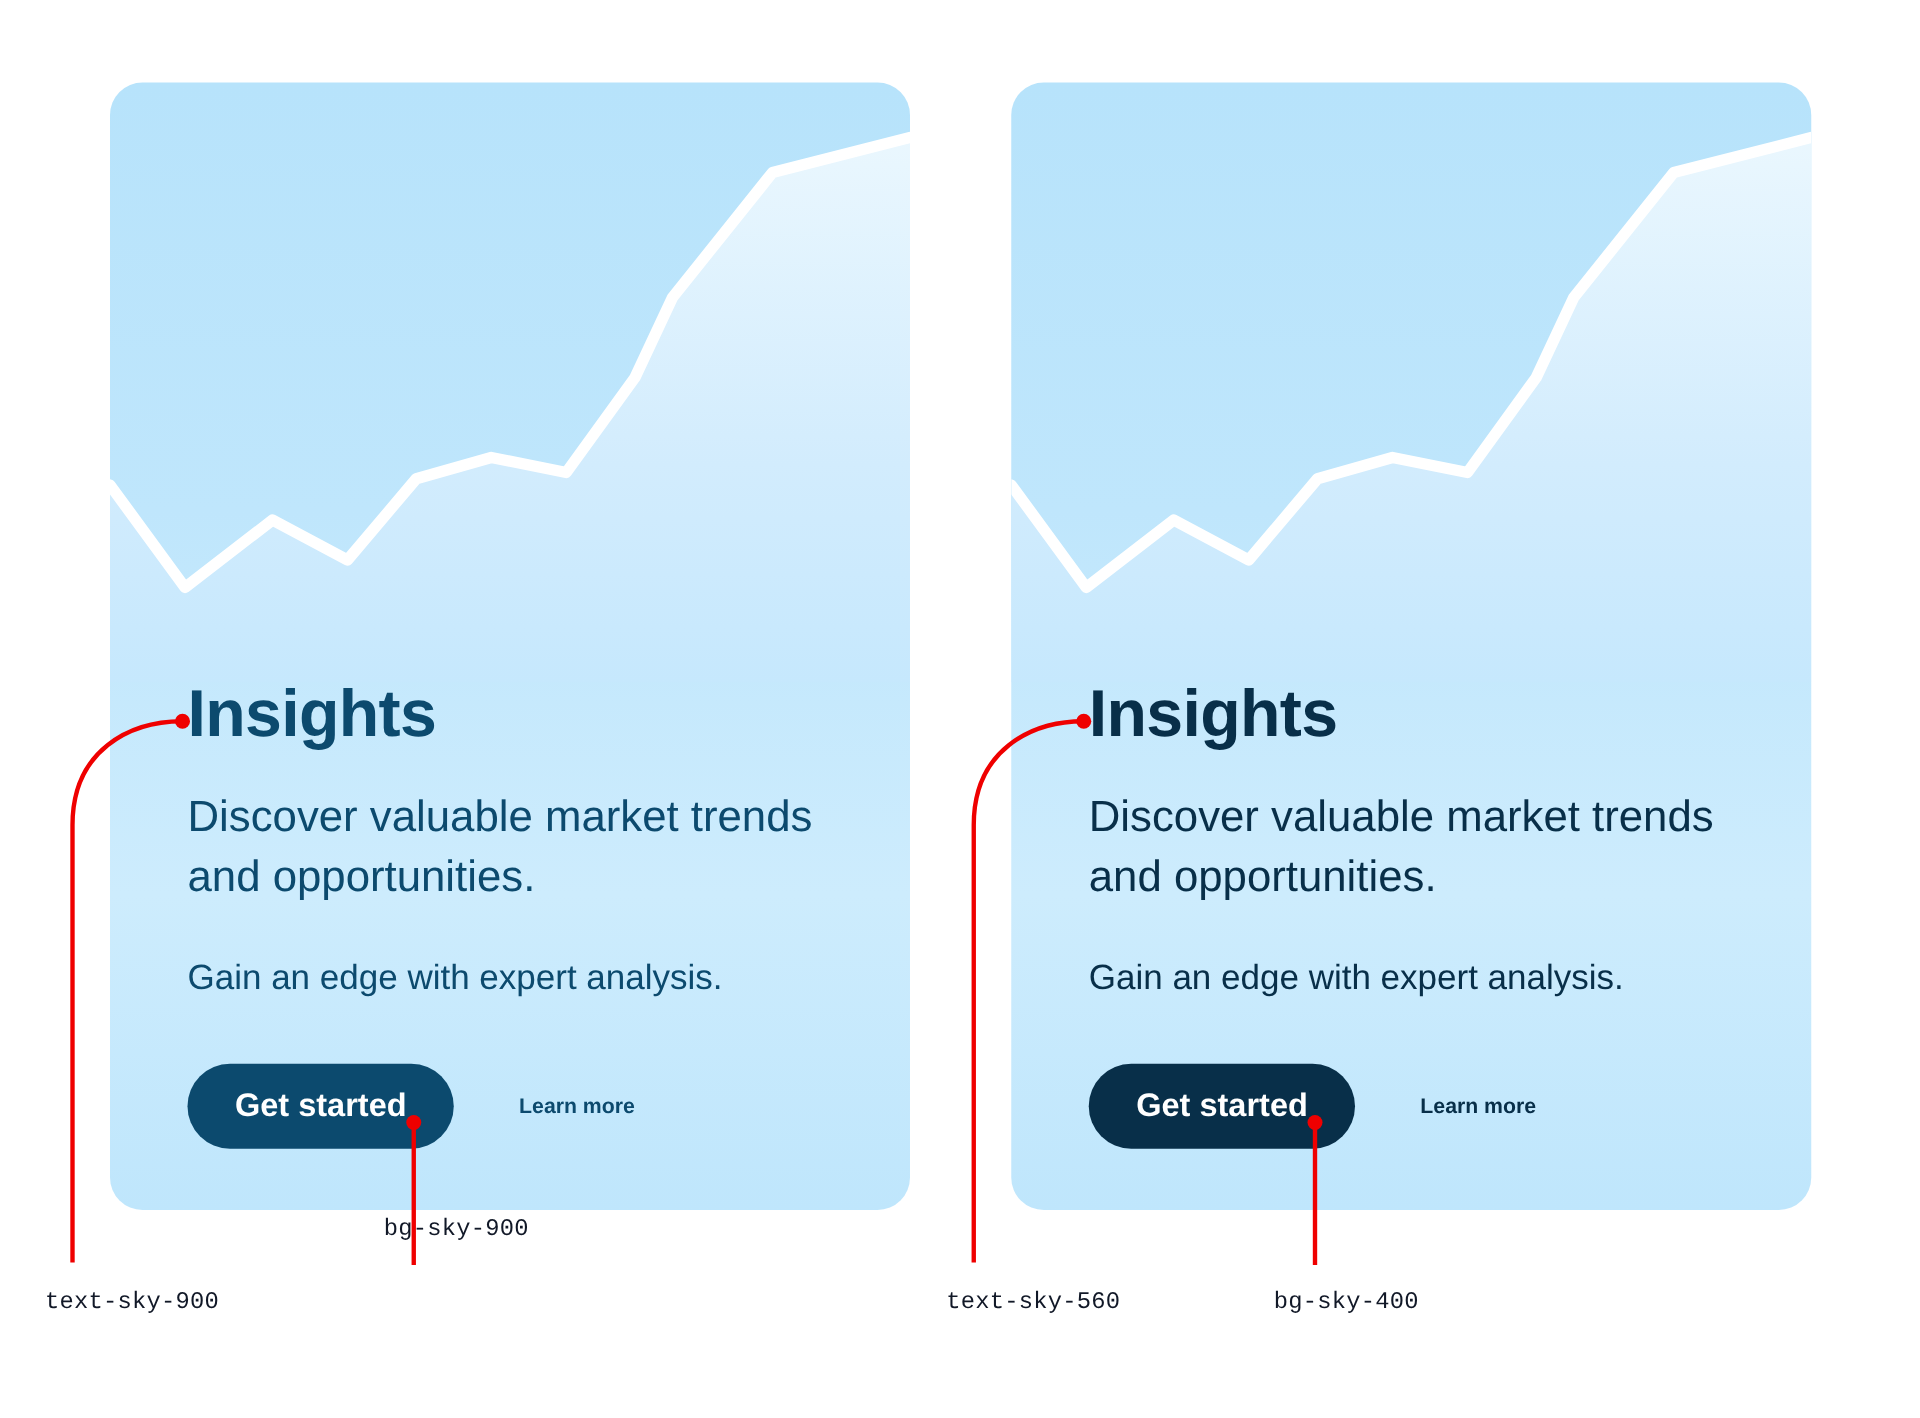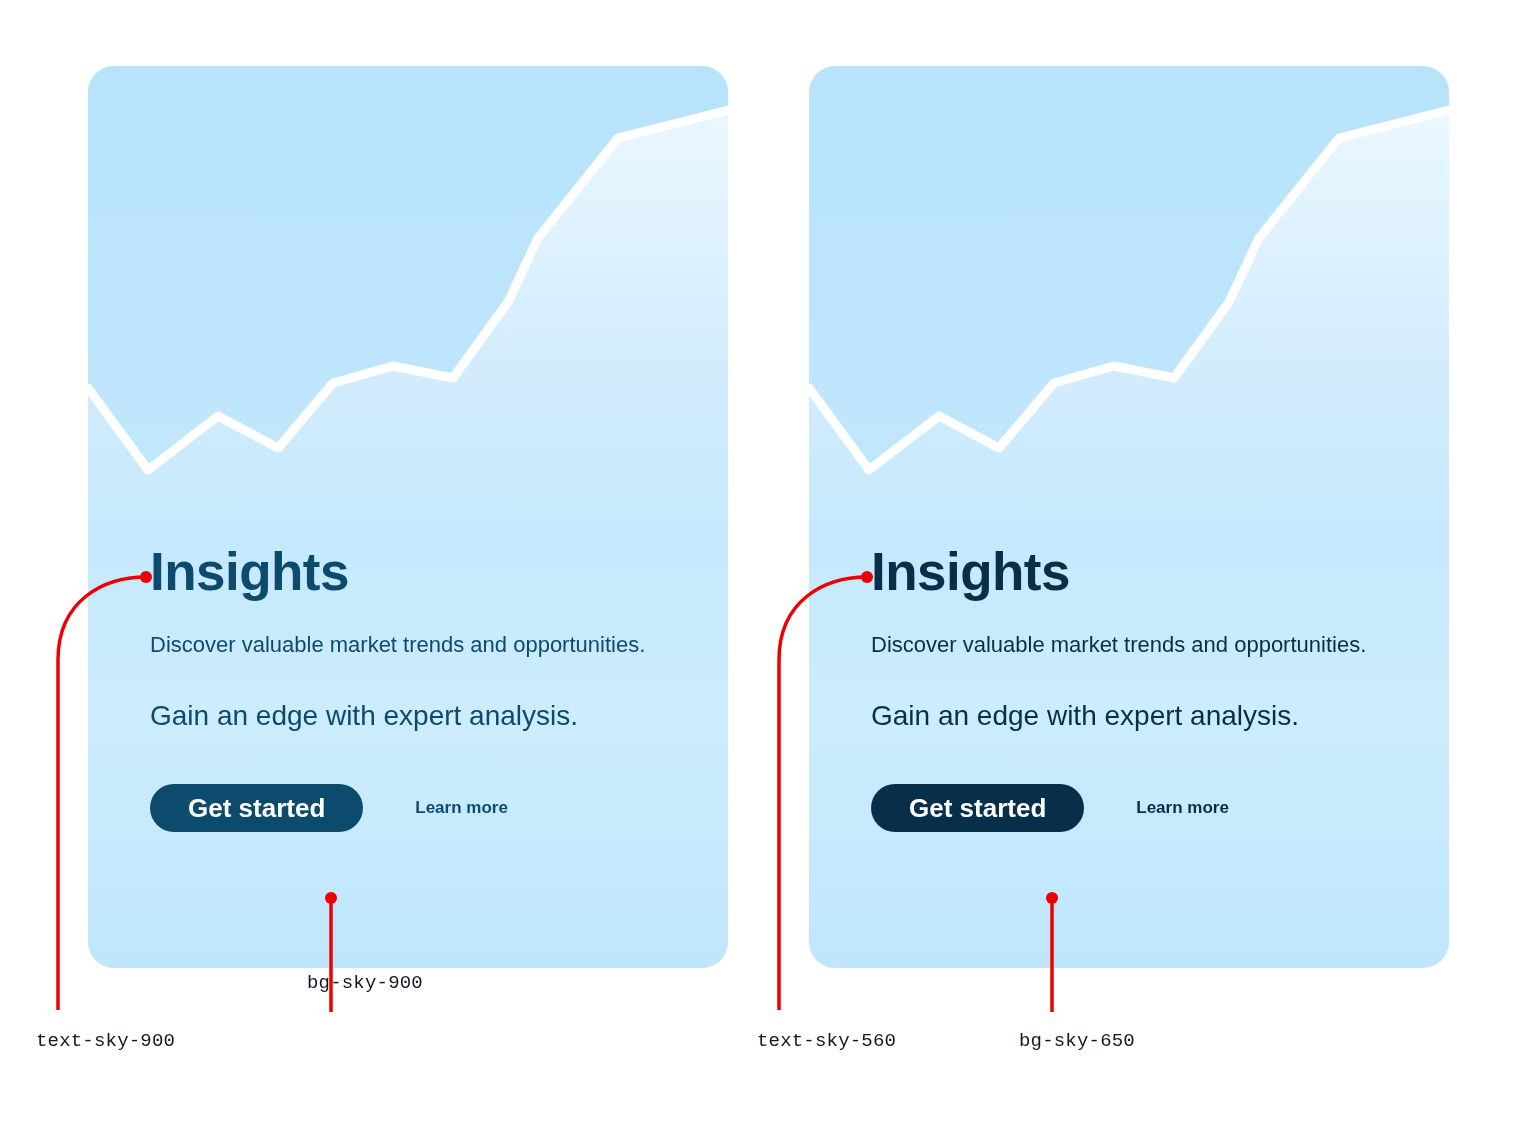--- a/index.html
+++ b/index.html
@@ -54,21 +54,21 @@
   .card-title {
     margin: 0;
     font-size: 53px;
     line-height: 1.05;
     font-weight: 700;
     letter-spacing: -0.01em;
   }
 
   .card-lede {
     margin: 30px 0 0 0;
-    font-size: 22px;
+    font-size: 35px;
     line-height: 1.38;
     font-weight: 400;
     max-width: 520px;
   }
 
   .card-sub {
     margin: 38px 0 0 0;
     font-size: 28px;
     line-height: 1.3;
     font-weight: 400;
@@ -78,21 +78,21 @@
     margin-top: 50px;
     display: flex;
     align-items: center;
     gap: 52px;
   }
 
   .btn-primary {
     display: inline-flex;
     align-items: center;
     justify-content: center;
-    height: 48px;
+    height: 68px;
     padding: 0 38px;
     border: none;
     border-radius: 999px;
     color: #ffffff;
     font-family: "Liberation Sans", sans-serif;
     font-size: 26px;
     font-weight: 700;
     cursor: pointer;
   }
 
@@ -220,15 +220,15 @@
       <circle cx="1052" cy="898" r="6" fill="#ef0000"></circle>
     </svg>
   </div>
 
   <span class="annot-label lbl-a-text">text-sky-900</span>
 
   <span class="annot-label lbl-a-bg">bg-sky-900</span>
 
   <span class="annot-label lbl-b-text">text-sky-560</span>
 
-  <span class="annot-label lbl-b-bg">bg-sky-650</span>
+  <span class="annot-label lbl-b-bg">bg-sky-400</span>
 
 </div>
 
 </body></html>

